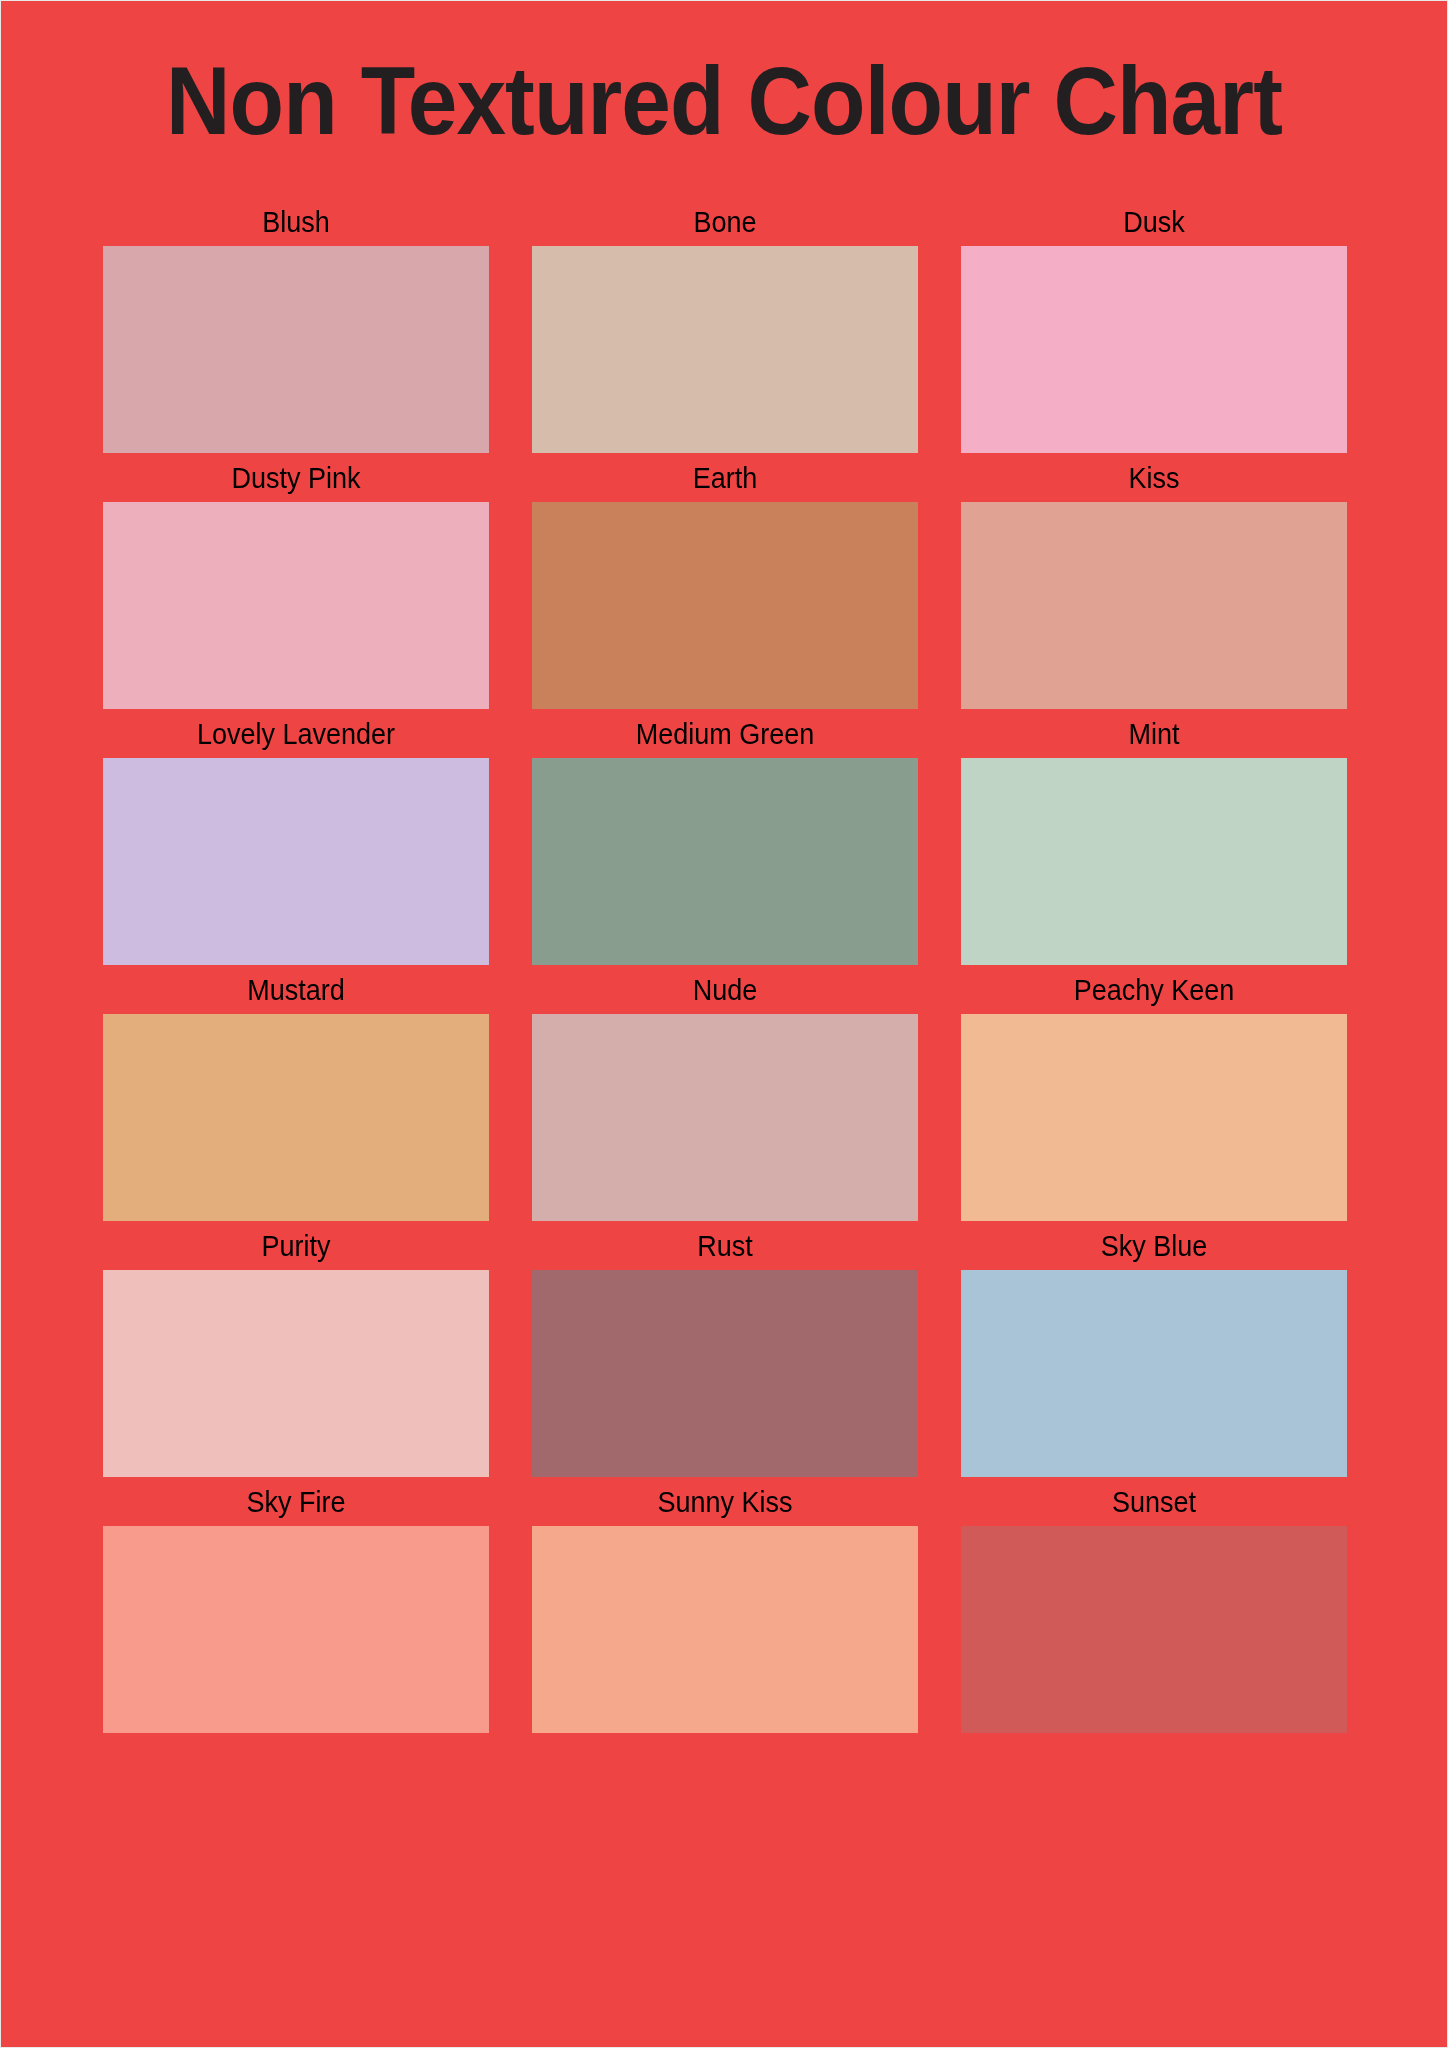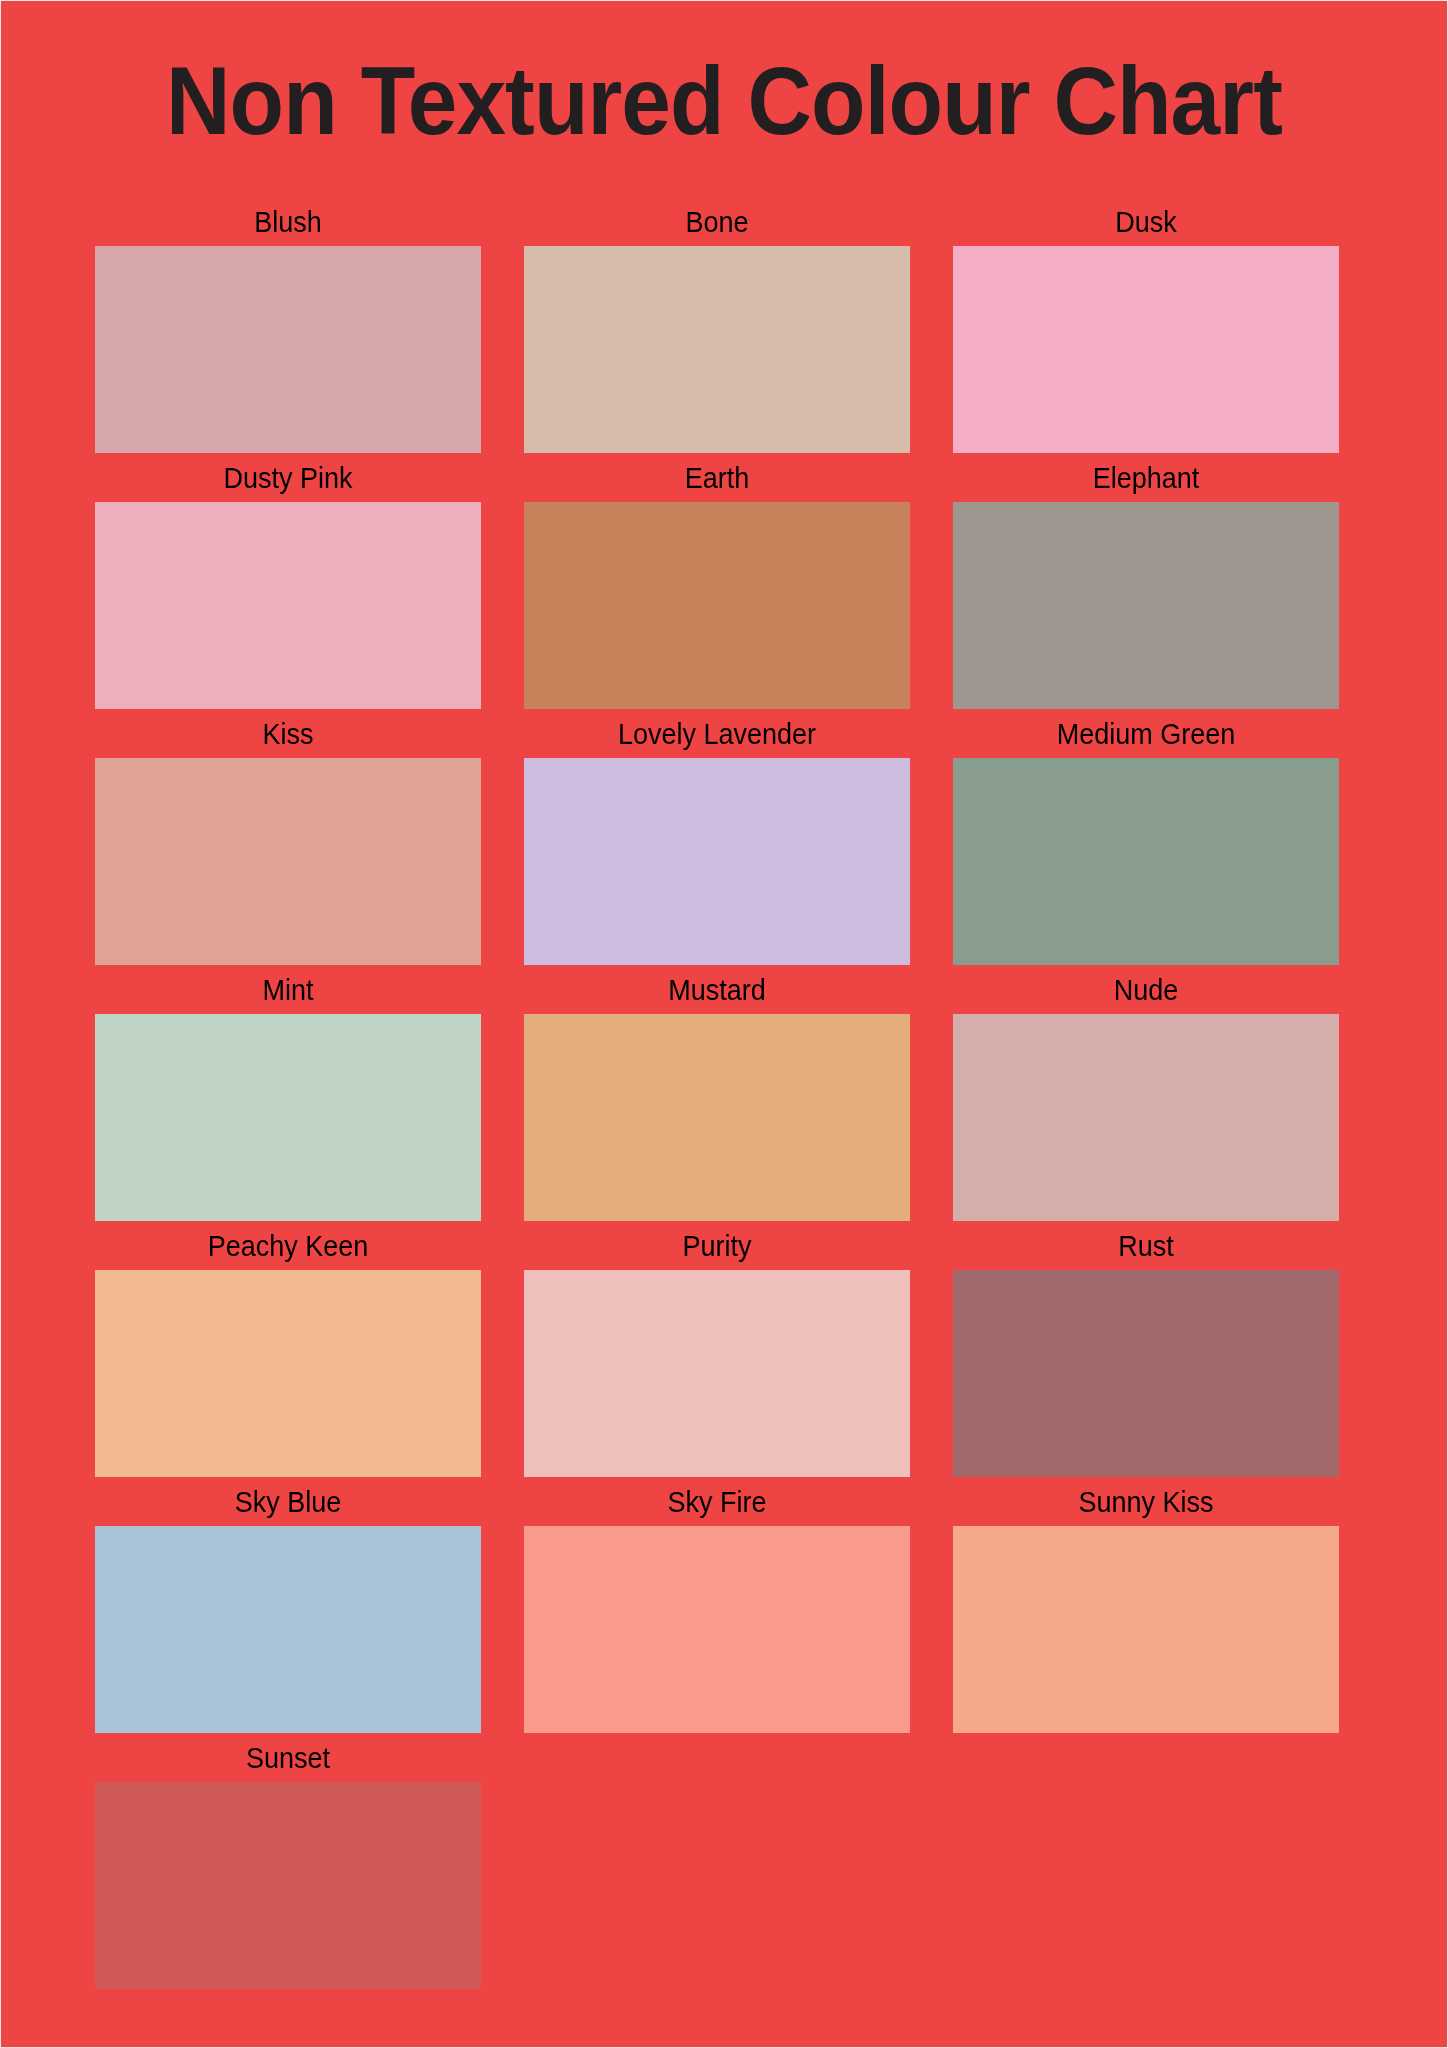--- a/index.html
+++ b/index.html
@@ -32,21 +32,21 @@
     font-size: 96px;
     line-height: 100px;
     letter-spacing: -1px;
     color: #231f20;
     transform: scaleX(0.93);
     transform-origin: center center;
     white-space: nowrap;
   }
   .swatch-grid {
     position: absolute;
-    left: 94px;
+    left: 102px;
     top: 196px;
     width: 1240px;
     display: grid;
     grid-template-columns: repeat(3, 386px);
     column-gap: 43px;
     row-gap: 0px;
   }
   .swatch-cell {
     width: 386px;
     margin-bottom: 0;
@@ -88,24 +88,20 @@
         <span class="swatch-label" style="color: rgb(0, 0, 0);">Dusk</span>
         <span class="swatch-chip" style="background-color: rgb(244, 175, 198);"></span>
       </div>
       <div class="swatch-cell">
         <span class="swatch-label" style="color: rgb(0, 0, 0);">Dusty Pink</span>
         <span class="swatch-chip" style="background-color: rgb(238, 175, 188);"></span>
       </div>
       <div class="swatch-cell">
         <span class="swatch-label" style="color: rgb(0, 0, 0);">Earth</span>
         <span class="swatch-chip" style="background-color: rgb(200, 129, 91);"></span>
-      </div>
-      <div class="swatch-cell">
-        <span class="swatch-label" style="color: rgb(0, 0, 0);">Elephant</span>
-        <span class="swatch-chip" style="background-color: rgb(158, 151, 144);"></span>
       </div>
       <div class="swatch-cell">
         <span class="swatch-label" style="color: rgb(0, 0, 0);">Kiss</span>
         <span class="swatch-chip" style="background-color: rgb(223, 162, 147);"></span>
       </div>
       <div class="swatch-cell">
         <span class="swatch-label" style="color: rgb(0, 0, 0);">Lovely Lavender</span>
         <span class="swatch-chip" style="background-color: rgb(205, 187, 224);"></span>
       </div>
       <div class="swatch-cell">

